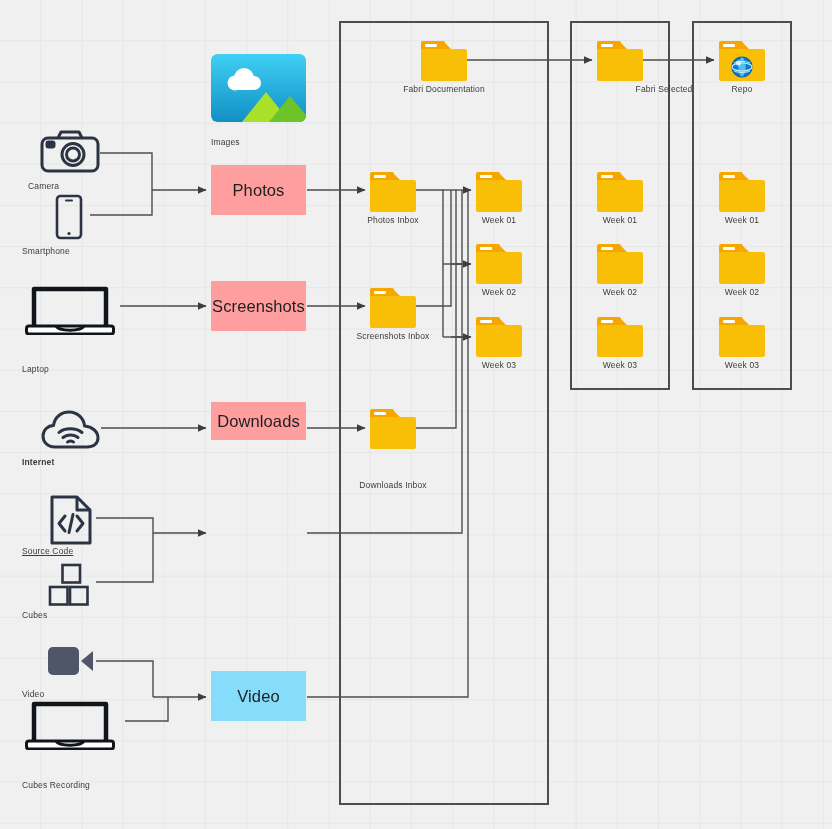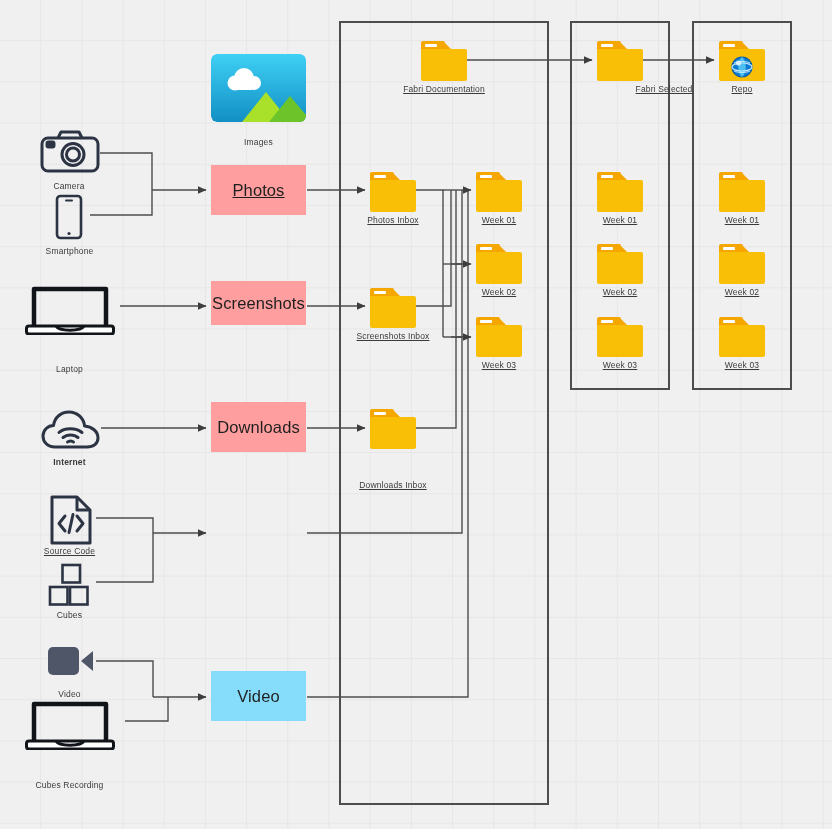--- a/index.html
+++ b/index.html
@@ -65,28 +65,26 @@
   .folder .emblem{
     position:absolute;left:12px;top:15px;width:22px;height:22px;
   }
   .nodelabel{
     position:absolute;
     font-size:8.5px;
     color:#3b3b3b;
     white-space:nowrap;
     text-align:center;
     letter-spacing:.15px;
-    text-decoration:underline;
   }
   .srclabel{
     position:absolute;
     font-size:8.5px;
     color:#3b3b3b;
     white-space:nowrap;
-    text-align:center;
     letter-spacing:.15px;
   }
   .srcicon{position:absolute;}
   .imgthumb{
     position:absolute;
     width:95px;height:68px;border-radius:6px;overflow:hidden;
   }
 </style>
 </head>
 <body>
@@ -244,23 +242,23 @@
 
   <div class="srcicon" style="left:25px;top:700px;">
     <svg width="90" height="50" viewBox="0 0 90 50" fill="none" stroke="#111418">
       <path d="M9,44 L9,4 L81,4 L81,44" stroke-width="4.5" stroke-linejoin="round"></path>
       <rect x="1.5" y="41" width="87" height="8" rx="2.5" stroke-width="3" fill="#ffffff"></rect>
       <path d="M31,41 C34,46.5 56,46.5 59,41" stroke-width="3"></path>
     </svg>
   </div>
   <div class="srclabel" style="left:22px;top:780px;width:95px;">Cubes Recording</div>
 
-  <div class="pbox pink" style="left:211px;top:165px;width:95px;height:50px;text-decoration:underline;">Photos</div>
-  <div class="pbox pink" style="left:211px;top:281px;width:95px;height:44px;text-align:right;">Screenshots</div>
-  <div class="pbox pink" style="left:211px;top:402px;width:95px;height:50px;">Downloads</div>
+  <div class="pbox pink" style="left:211px;top:165px;width:95px;height:50px;">Photos</div>
+  <div class="pbox pink" style="left:211px;top:281px;width:95px;height:50px;text-align:right;">Screenshots</div>
+  <div class="pbox pink" style="left:211px;top:402px;width:95px;height:38px;">Downloads</div>
   <div class="pbox blue" style="left:211px;top:671px;width:95px;height:50px;">Video</div>
 
   <div class="folder" style="left:421px;top:41px;">
     <div class="tab"></div>
     <div class="tabnotch"></div>
     <div class="body"></div>
   </div>
   <div class="nodelabel" style="left:374px;top:84px;width:140px;">Fabri Documentation</div>
 
   <div class="folder" style="left:370px;top:172px;">

